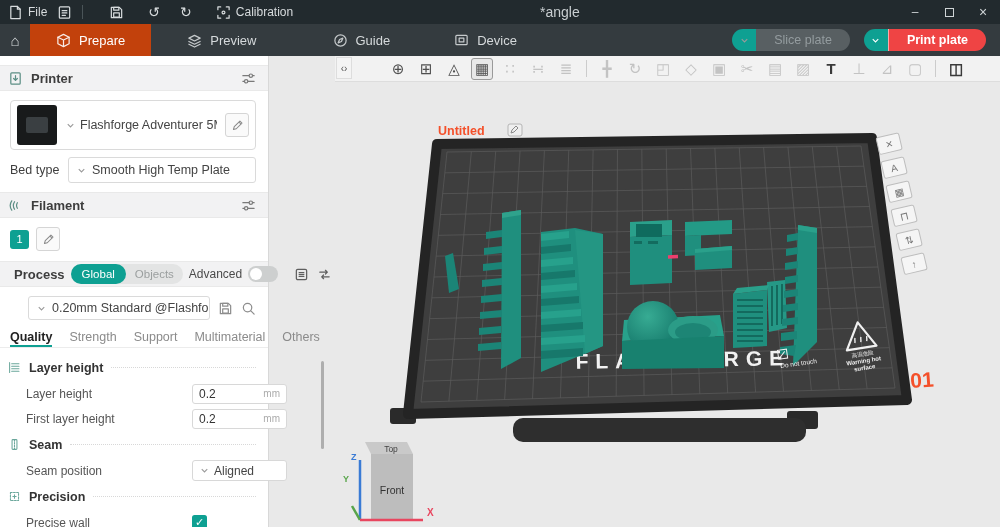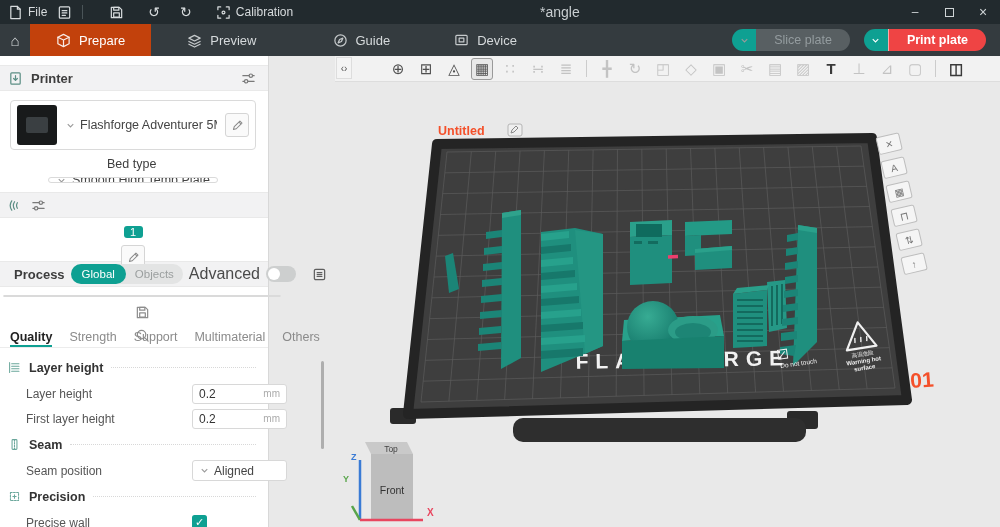--- a/index.html
+++ b/index.html
@@ -39,31 +39,31 @@
   .panel { position:absolute; left:0; top:56px; width:269px; height:471px; background:#fff; border-right:1px solid #d8d8d8; }
   .sec-head { height:26px; background:#f2f2f3; display:flex; align-items:center; padding:0 12px 0 8px; gap:8px; color:#4a4a4a; border-top:1px solid #e9e9e9; border-bottom:1px solid #e9e9e9; }
   .sec-head .t { font-weight:bold; font-size:13px; color:#3d3d3d; flex:1; }
   .printer-card { margin:9px 12px 0 10px; height:50px; border:1px solid #dadada; border-radius:4px; display:flex; align-items:center; padding:0 6px; gap:8px; background:#fff; }
   .printer-thumb { width:40px; height:40px; background:#181a1b; border-radius:3px; position:relative; flex-shrink:0; }
   .printer-thumb::after { content:""; position:absolute; left:9px; top:12px; width:22px; height:16px; background:#3a3f42; border-radius:2px; }
   .dd-inline { flex:1; display:flex; align-items:center; gap:4px; color:#444; font-size:12.5px; overflow:hidden; white-space:nowrap; }
   .chev { color:#9a9a9a; width:11px; height:11px; flex-shrink:0; }
   .chev svg { width:100%; height:100%; stroke:currentColor; fill:none; stroke-width:1.6; }
   .edit-box { width:24px; height:24px; border:1px solid #d5d5d5; border-radius:3px; display:flex; align-items:center; justify-content:center; color:#8b8b8b; background:#fafafa; flex-shrink:0; }
-  .row { display:flex; align-items:center; padding:0 12px 0 10px;flex-direction:column; }
+  .row { display:flex; align-items:center; padding:0 12px 0 10px; }
   .bed-row { margin-top:7px; height:26px; gap:6px; }
   .bed-label { font-size:12.5px; color:#3d3d3d; width:52px; }
   .select { flex:1; height:26px; border:1px solid #dadada; border-radius:3px; background:#fff; display:flex; align-items:center; gap:5px; padding:0 7px; color:#444; font-size:12.5px; white-space:nowrap; overflow:hidden; }
   .fil-row { margin-top:8px; height:26px; gap:7px; margin-bottom:9px; }
   .fil-badge { width:19px; height:19px; background:#0ea092; border-radius:3px; color:#fff; font-size:11px; display:flex; align-items:center; justify-content:center; }
   .proc-head { gap:6px; }
   .seg { display:flex; align-items:center; background:#e3e4e4; border-radius:10px; height:20px; }
   .seg .on { background:#0ea092; color:#fff; border-radius:10px; padding:0 11px; height:20px; display:flex; align-items:center; font-size:11.5px; }
   .seg .off { color:#9b9f9f; padding:0 9px; font-size:11.5px; }
-  .adv { margin-left:auto; display:flex; align-items:center; gap:6px; color:#4a4a4a; font-size:16px; }
+  .adv { margin-left:auto; display:flex; align-items:center; gap:6px; color:#4a4a4a; font-size:12px; }
   .toggle { width:30px; height:16px; border-radius:8px; background:#cdcfcf; position:relative; }
   .toggle::after { content:""; position:absolute; left:2px; top:2px; width:12px; height:12px; border-radius:50%; background:#fff; }
   .proc-ics { display:flex; gap:8px; margin-left:10px; color:#5e5e5e; }
   .preset-row { margin-top:8px; height:26px; gap:8px; padding-left:28px; }
   .mini-ic { color:#8d8d8d; }
   .ptabs { display:flex; gap:17px; padding:9px 0 0 10px; height:27px; font-size:12.5px; color:#8b8b8b; border-bottom:1px solid #ececec; }
   .ptab { padding-bottom:6px; }
   .ptab.active { color:#222; font-weight:bold; border-bottom:2.5px solid #0ea092; }
   .grp-head { display:flex; align-items:center; gap:8px; padding:0 12px 0 8px; height:27px; }
   .grp-head .t { font-weight:bold; font-size:12.5px; color:#333; }
@@ -225,20 +225,21 @@
           </svg></span>
       <span>Smooth High Temp Plate</span>
     </div>
   </div>
 
   <div style="height:9px"></div>
   <div class="sec-head">
     <span class="svgic" style="color:#5c8f85"><svg viewBox="0 0 16 16">
           <path d="M4 3c-2 3-2 7 0 10M7 4c-1.5 2.3-1.5 5.7 0 8M10 5c-1 1.7-1 4.3 0 6"></path>
         </svg></span>
+    <span class="t">Filament</span>
     <span class="svgic" style="color:#7a7a7a"><svg viewBox="0 0 16 16">
           <path d="M2 5h12M2 11h12"></path>
           <circle cx="10.5" cy="5" r="1.8" fill="#f2f2f3"></circle>
           <circle cx="5.5" cy="11" r="1.8" fill="#f2f2f3"></circle>
         </svg></span>
   </div>
 
   <div class="row fil-row">
     <span class="fil-badge">1</span>
     <div class="edit-box">

